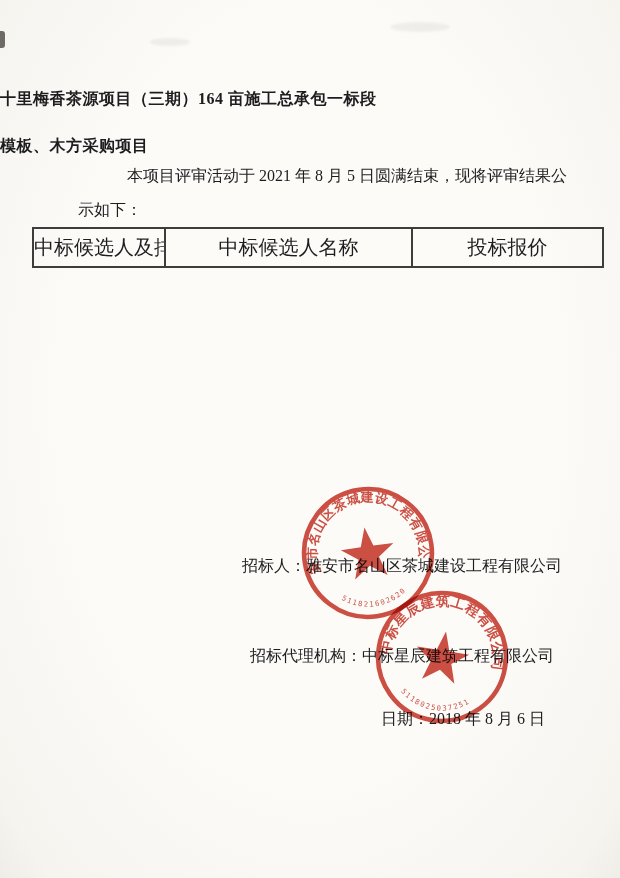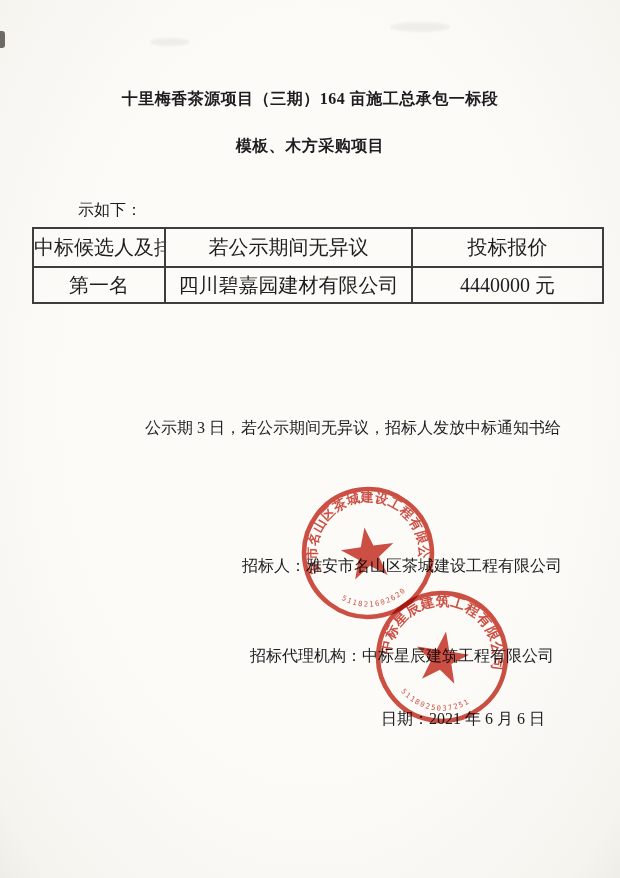--- a/index.html
+++ b/index.html
@@ -14,21 +14,21 @@
   }
   .corner-mark {
     position:absolute; left:0; top:31px; width:5px; height:17px;
     background:#55514e; border-radius:0 3px 3px 0; opacity:.85;
   }
   .smudge {
     position:absolute; background:#b9b6ae; opacity:.18; border-radius:50%;
     filter:blur(1px);
   }
   .title {
-    position:absolute; left:0; width:620px; text-align:center;
+    position:absolute; left:0; width:620px; text-align:left;
     font-size:16px; font-weight:600; letter-spacing:.5px; white-space:nowrap;
   }
   .title-1 { top:89px; }
   .title-2 { top:136px;font-family:Liberation Mono, monospace; }
   .bodyline { position:absolute; font-size:16px; white-space:nowrap; }
   .intro-1  { left:127px; top:166px; }
   .intro-2  { left:78px;  top:200px; }
   .notice-1 { left:145px; top:418px; }
   .notice-2 { left:101px; top:455px; }
   table.bid {
@@ -63,49 +63,44 @@
 
 <div class="page">
 
   <div class="corner-mark"></div>
   <div class="smudge" style="left:390px;top:22px;width:60px;height:10px;"></div>
   <div class="smudge" style="left:150px;top:38px;width:40px;height:8px;"></div>
 
   <div class="title title-1">十里梅香茶源项目（三期）164 亩施工总承包一标段</div>
   <div class="title title-2">模板、木方采购项目</div>
 
+  <div class="bodyline intro-1">本项目评审活动于 2021 年 8 月 5 日圆满结束，现将评审结果公</div>
   <div class="bodyline intro-2">示如下：</div>
 
   <table class="bid">
     <colgroup>
         <col style="width:132px">
         <col style="width:247px">
         <col style="width:191px">
       </colgroup>
     <thead>
       <tr>
         <th>中标候选人及排序</th>
-        <th>若公示期间无异议</th>
+        <th>中标候选人名称</th>
         <th>投标报价</th>
       </tr>
     </thead>
     <tbody>
-      <tr>
-        <td>第一名</td>
-        <td>四川碧嘉园建材有限公司</td>
-        <td>4440000 元</td>
-      </tr>
     </tbody>
   </table>
 
-  <div class="bodyline notice-1">公示期 3 日，若公示期间无异议，招标人发放中标通知书给</div>
 
   <div class="sig sig-tenderer">招标人：雅安市名山区茶城建设工程有限公司</div>
   <div class="sig sig-agency">招标代理机构：中标星辰建筑工程有限公司</div>
-  <div class="sig sig-date">日期：2021 年 6 月 6 日</div>
+  <div class="sig sig-date">日期：2018 年 8 月 6 日</div>
 
   <svg class="seal seal-a" viewBox="0 0 132 132">
     <defs>
       <path id="sealA-arc-top" d="M 19,83.1 A 50,50 0 1,1 113,83.1"></path>
       <path id="sealA-arc-bottom" d="M 29.2,102.8 A 52,52 0 0,0 102.8,102.8"></path>
     </defs>
     <circle cx="66" cy="66" r="62" stroke="#c8372b"></circle>
     <polygon points="66,41 72.2,59.5 91.7,59.7 76,71.2 81.9,89.8 66,78.5 50.1,89.8 56,71.2 40.3,59.7 59.8,59.5" fill="#c8372b"></polygon>
     <text class="arc-name" text-anchor="middle" fill="#c8372b">
       <textPath href="#sealA-arc-top" startOffset="50%">雅安市名山区茶城建设工程有限公司</textPath>

